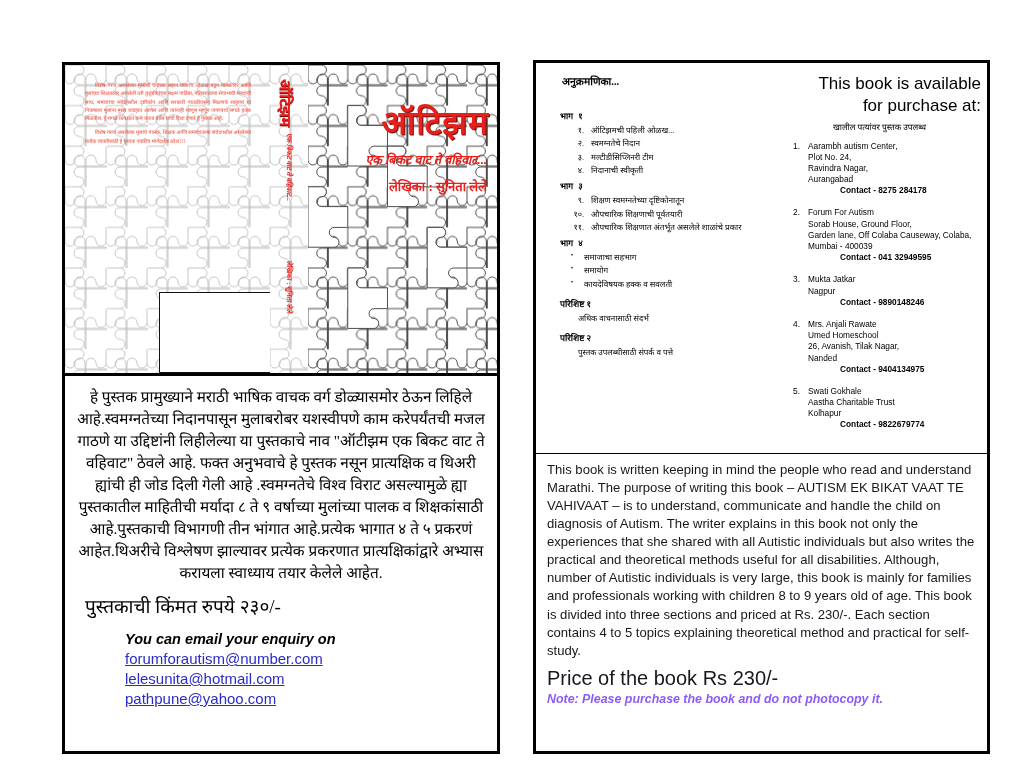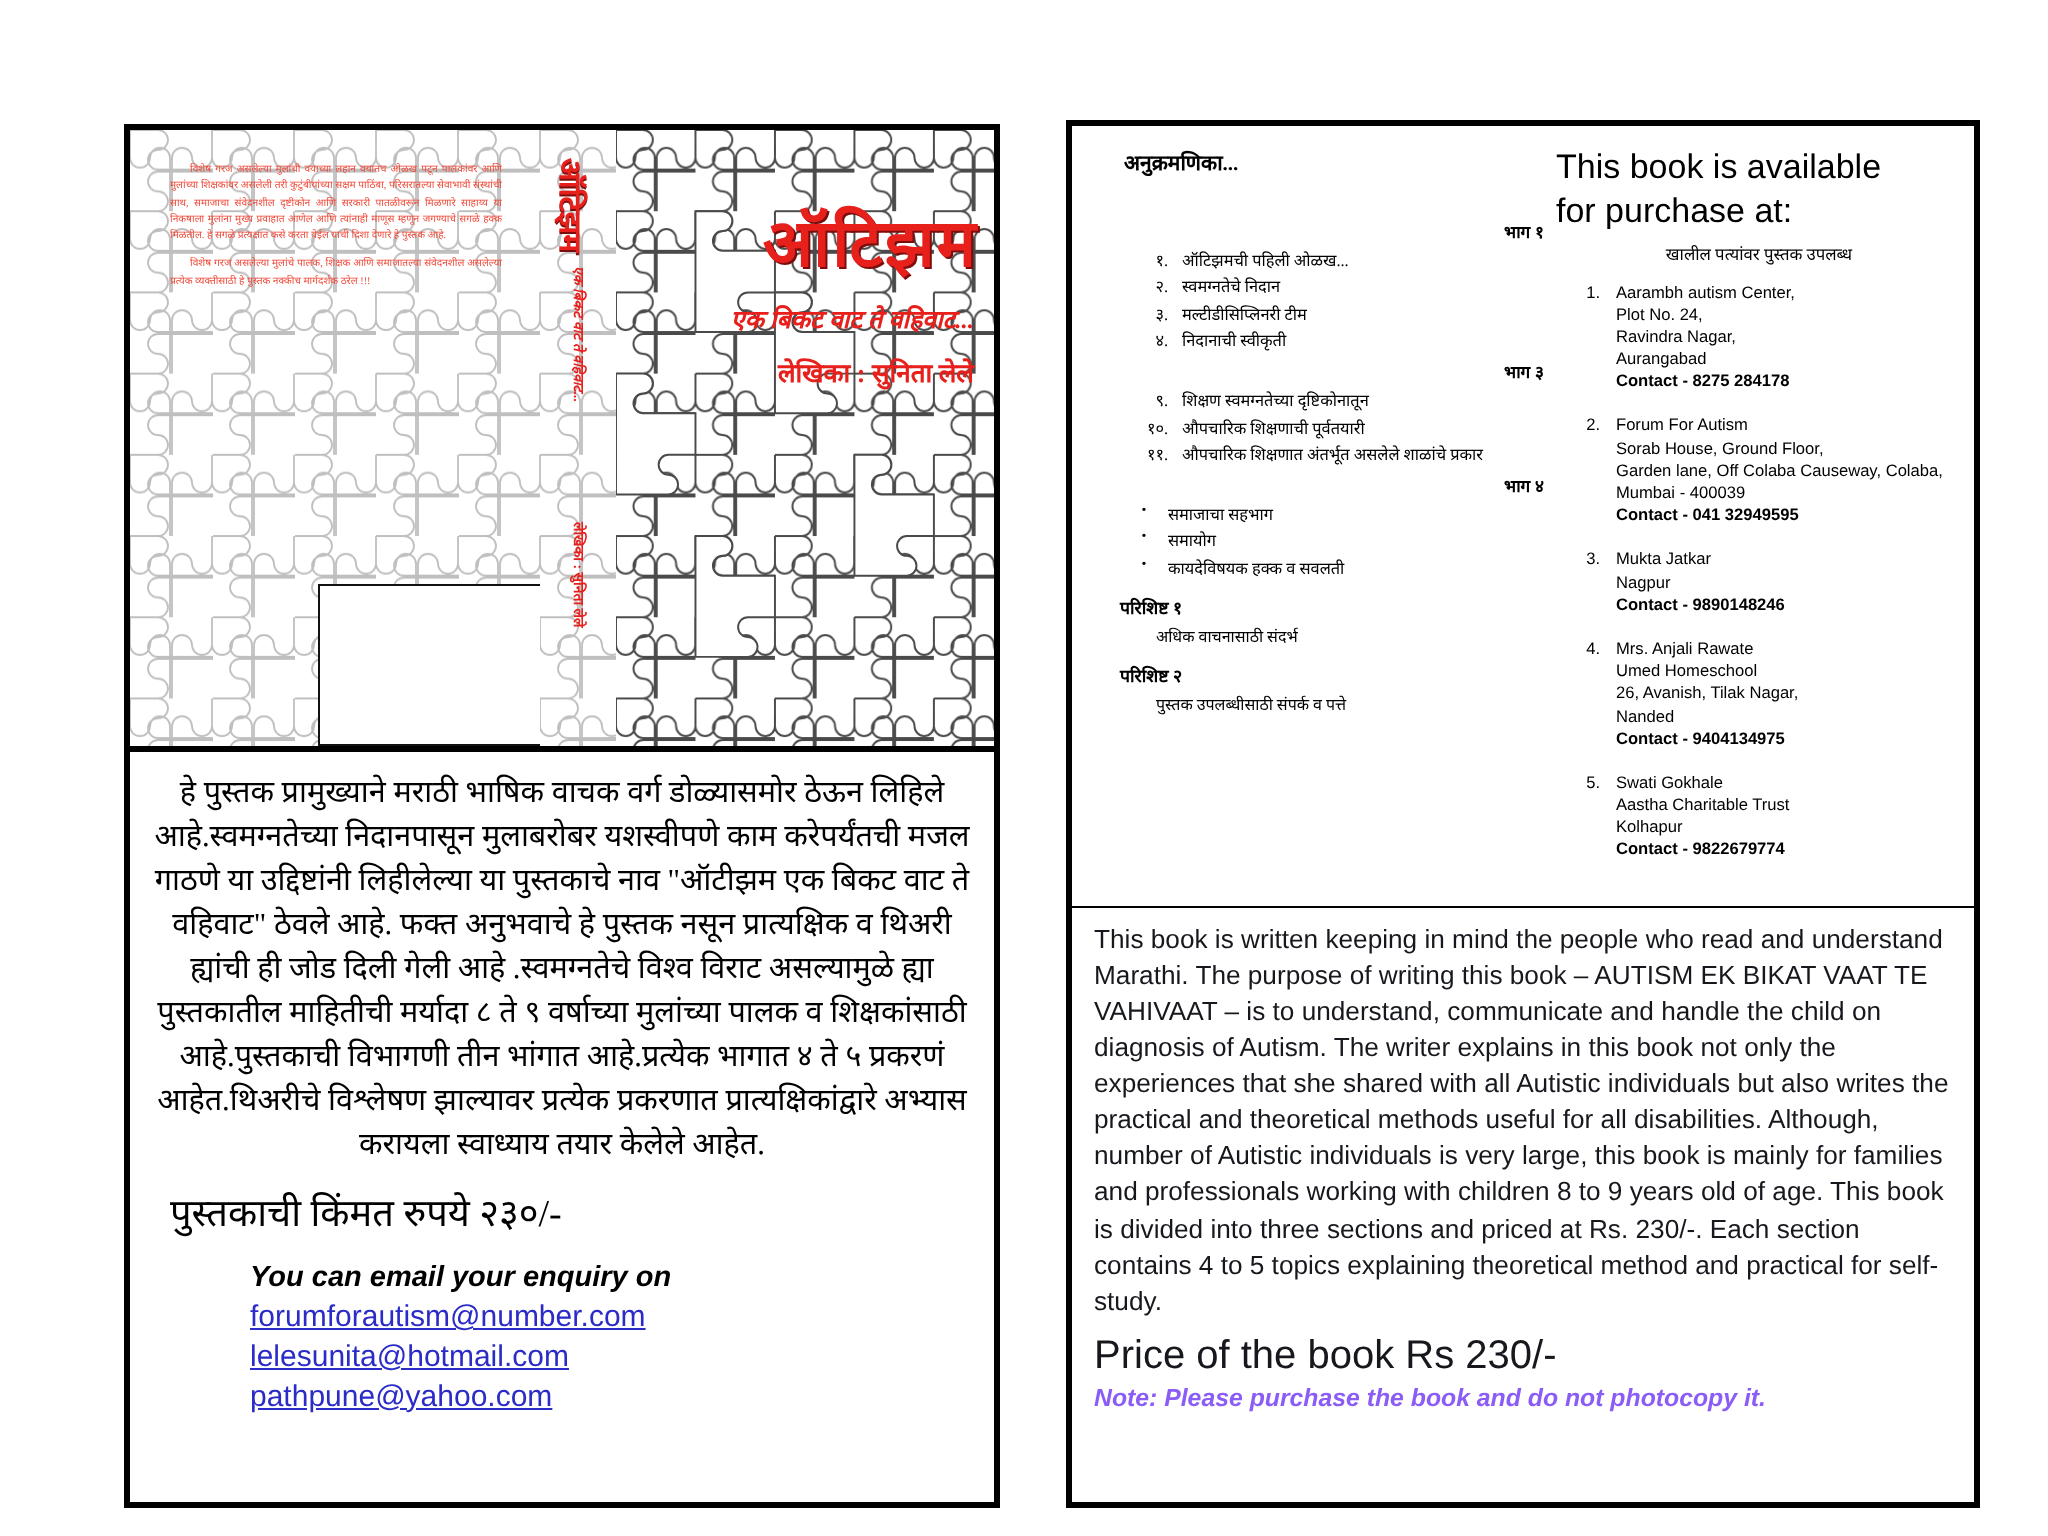--- a/index.html
+++ b/index.html
@@ -184,24 +184,23 @@
   #toc-col{width:212px;flex:none;}
   #buy-col{flex:1;padding-left:6px;}
 
   #toc-title{
     font-family:"Liberation Serif", serif;
     font-weight:bold;font-size:10.5px;color:#000;
     margin:3px 0 22px 2px;
   }
   .toc-section{margin:0 0 5px 0;}
   .toc-head{
-    font-family:Liberation Sans, sans-serif;
+    font-family:Liberation Mono, monospace;
     font-weight:bold;font-size:8.6px;color:#000;
     margin:0 0 2px 0;
-    text-align:right;
   }
   .toc-item{
     font-family:"Liberation Serif", serif;
     font-size:8.2px;color:#000;
     margin:0 0 2.4px 0;
     display:flex;
   }
   .toc-num{width:24px;flex:none;text-align:right;padding-right:7px;}
   .toc-bullet{width:24px;flex:none;text-align:center;font-size:7px;}
   .app-head{
@@ -209,42 +208,42 @@
     font-weight:bold;font-size:8.8px;color:#000;
     margin:9px 0 2px 0;
   }
   .app-line{
     font-family:"Liberation Serif", serif;
     font-size:8px;color:#000;margin:0 0 0 18px;
   }
 
   #buy-title{
     font-family:"Liberation Sans", sans-serif;
-    font-size:17px;color:#000;text-align:left;
+    font-size:17px;color:#000;text-align:right;
     line-height:1.28;margin:2px 0 4px 0;
   }
   #buy-subtitle{
     font-family:"Liberation Serif", serif;
     font-size:8.4px;color:#000;text-align:center;
     margin:0 0 9px 0;
   }
   .addr{
     display:flex;margin:0 0 11px 0;
   }
   .addr-num{
     width:22px;flex:none;
     font-family:"Liberation Sans", sans-serif;
     font-size:8.3px;color:#000;text-align:right;padding-right:8px;
   }
   .addr-lines{flex:1;}
   .addr-lines div{
     font-family:"Liberation Sans", sans-serif;
     font-size:8.3px;color:#000;line-height:1.35;
   }
-  .addr-lines .contact{font-weight:bold;}
+  .addr-lines .contact{font-weight:bold;margin-left:32px;}
 
   #divider{
     border-top:1.6px solid #000;margin:0 0 0 0;
   }
 
   #english-block{
     padding:7px 10px 0 11px;
   }
   #english-para{
     font-family:"Liberation Sans", sans-serif;

